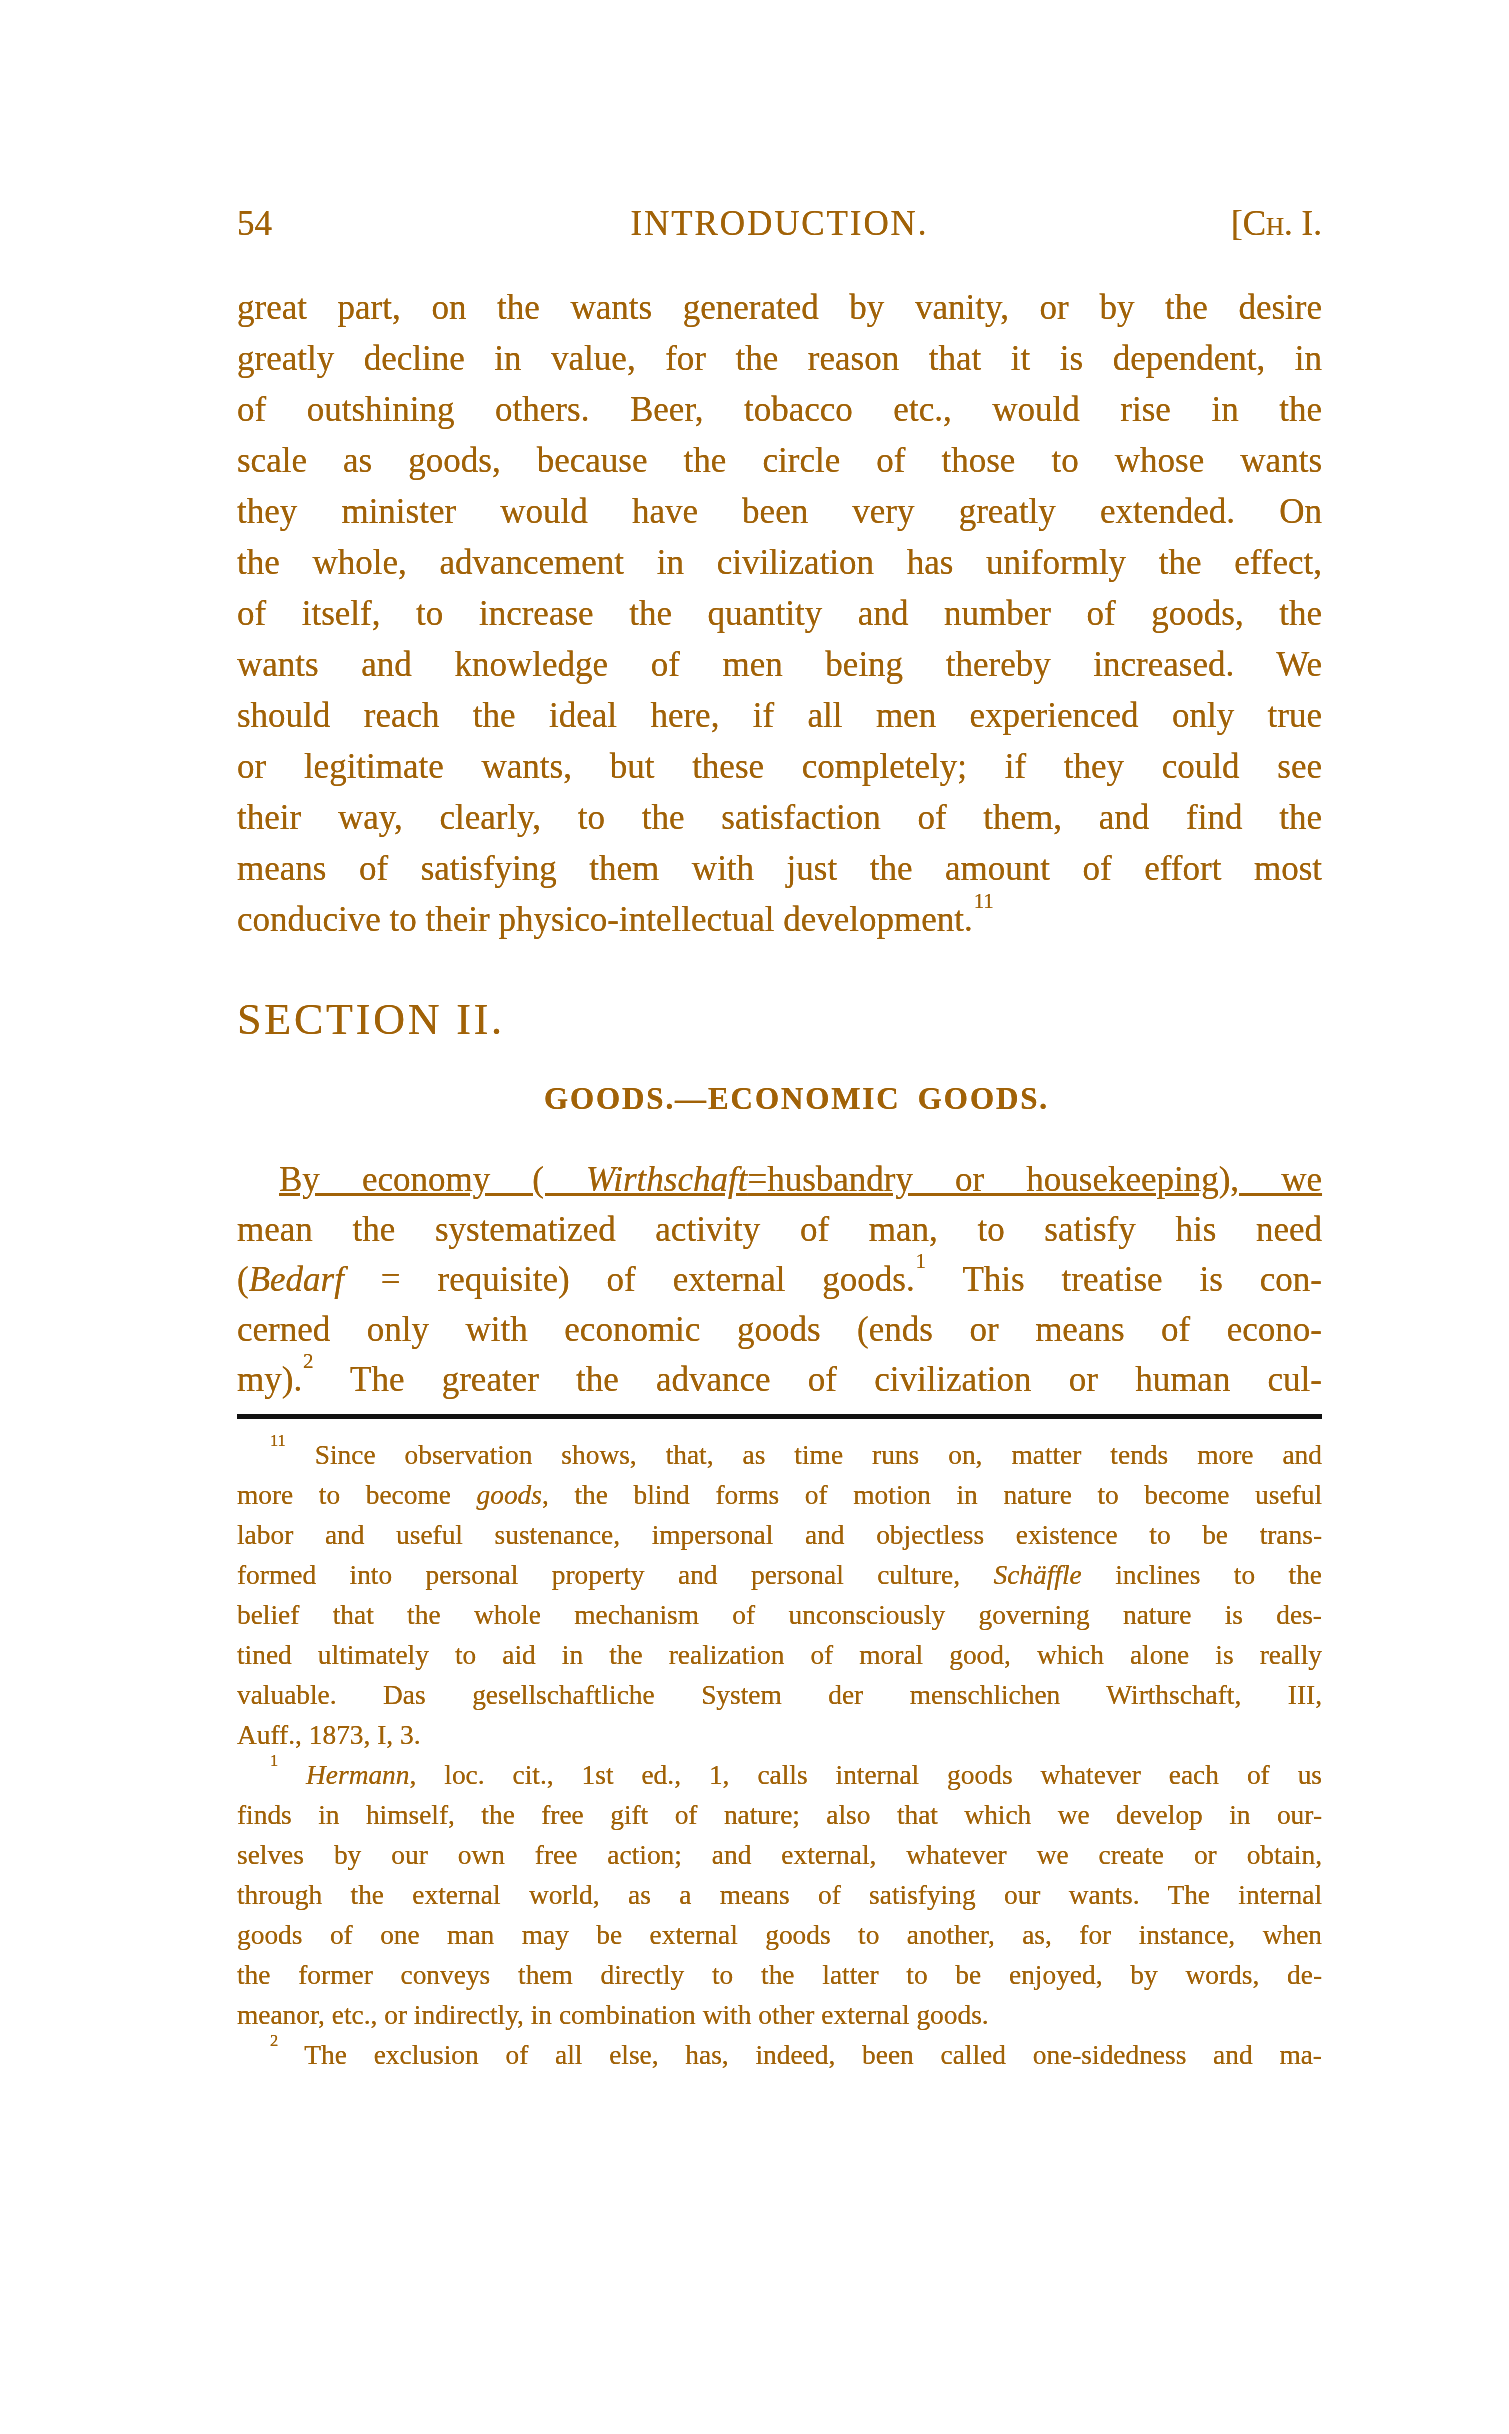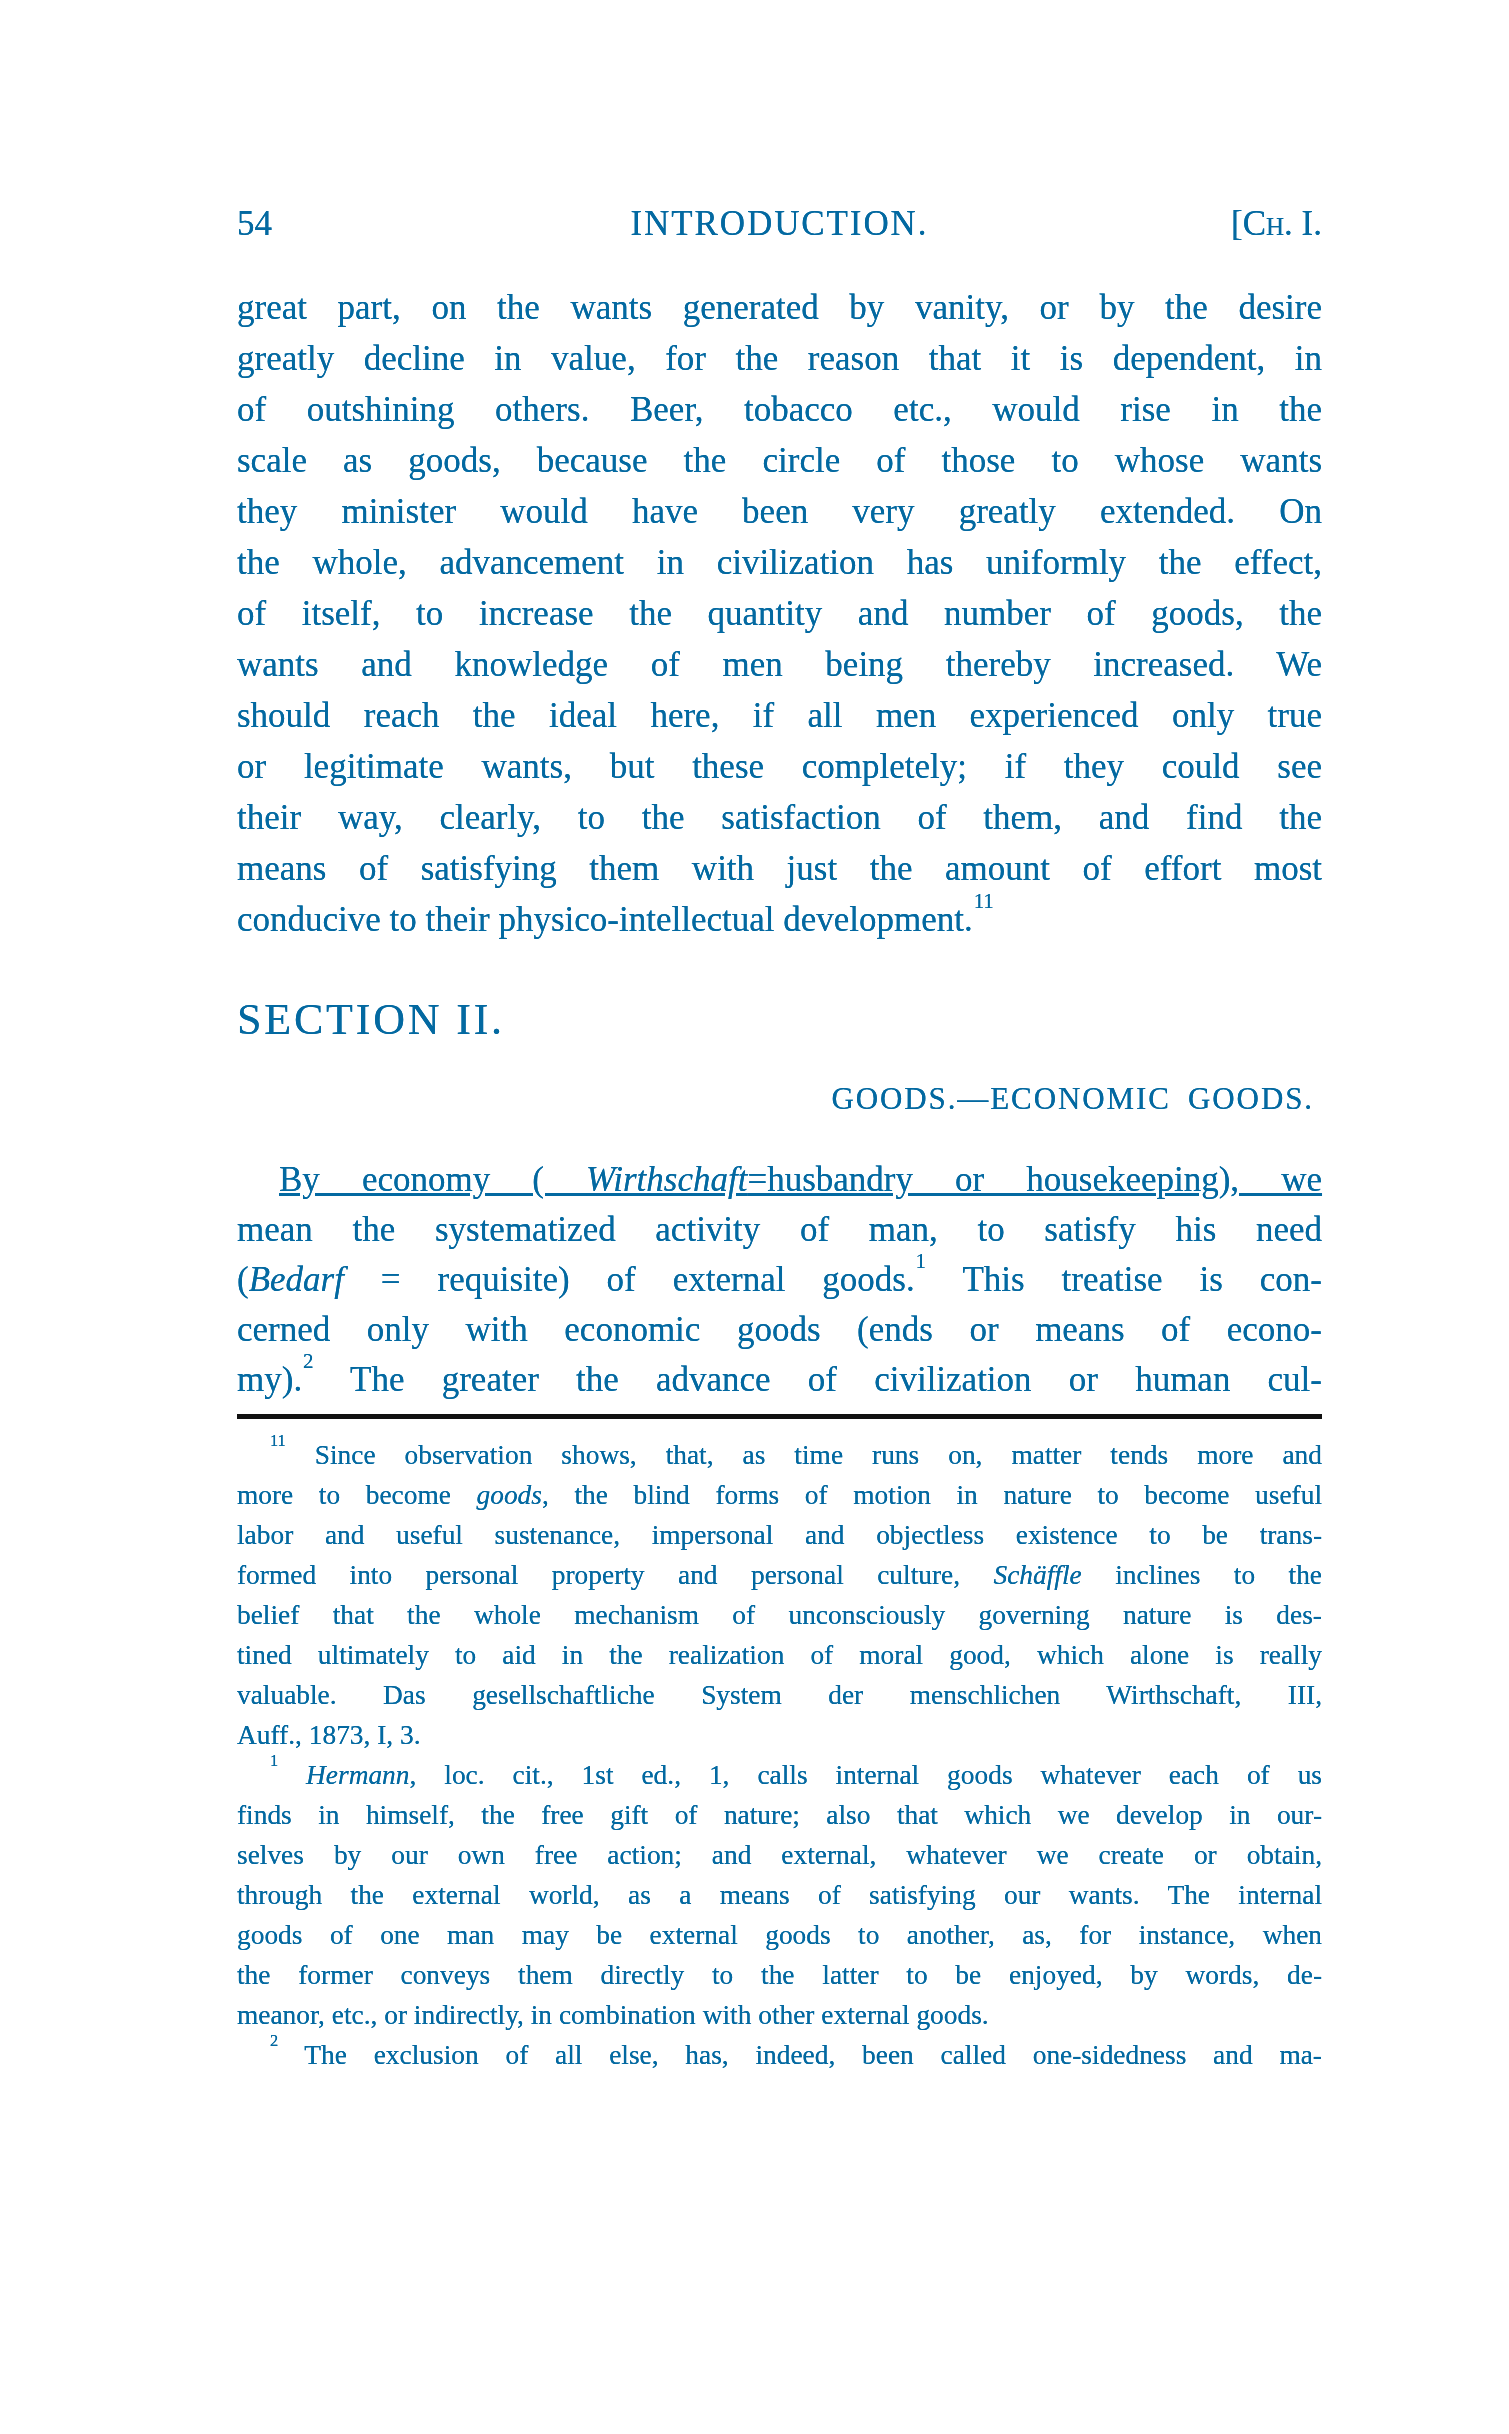--- a/index.html
+++ b/index.html
@@ -1,20 +1,20 @@
 <!DOCTYPE html>
 <html style="font-size:15px"><head>
 <meta charset="utf-8">
 <style>
   html,body{margin:0;padding:0;background:#ffffff;}
   .page{
     position:relative;
     width:1509px;height:2434px;
     background:#ffffff;
-    color:#0369a1;
+    color:#a16207;
     font-family:"Liberation Serif","DejaVu Serif",serif;
     overflow:hidden;
     text-shadow:0 0 0.4px currentColor; 
   }
   
   .header{position:absolute;left:237px;top:204px;width:1085px;height:45px;font-size:35px;}
   .pagenum{position:absolute;left:0;top:0;}
   .running{position:absolute;left:0;right:0;top:0;text-align:center;letter-spacing:1.9px;}
   .chapter{position:absolute;right:0;top:0;}
   .sc{font-variant:small-caps;}
@@ -25,22 +25,22 @@
   .p2{top:1155px;}
   .p2 .line{line-height:50px;}
   .line{text-align:justify;text-align-last:justify;}
   .line.end{text-align-last:left;}
   .para .line.indent{text-indent:42px;text-decoration:underline;}
   sup{font-size:60%;line-height:0;position:relative;top:-0.5em;margin-left:0.9px;}
   i{font-style:italic;}
   
   .sect-heading{position:absolute;left:237px;top:994px;width:1085px;
     font-size:44px;letter-spacing:2.8px;}
-  .sect-sub{position:absolute;left:229px;top:1081px;width:1085px;text-align:right;
-    font-size:31px;letter-spacing:1.9px;word-spacing:7.6px;}
+  .sect-sub{position:absolute;left:254px;top:1081px;width:1085px;text-align:center;
+    font-size:31px;letter-spacing:1.9px;word-spacing:7.6px;font-weight:bold;}
   
   .fnrule{position:absolute;left:237px;top:1414px;width:1085px;height:4.7px;background:#111111;}
   .footnotes{position:absolute;left:237px;top:1435px;width:1085px;font-size:27.4px;}
   .footnotes .line{line-height:40px;}
   .footnotes .line.indent{text-indent:32px;}
 </style>
 </head>
 <body>
 
 <div class="page">

